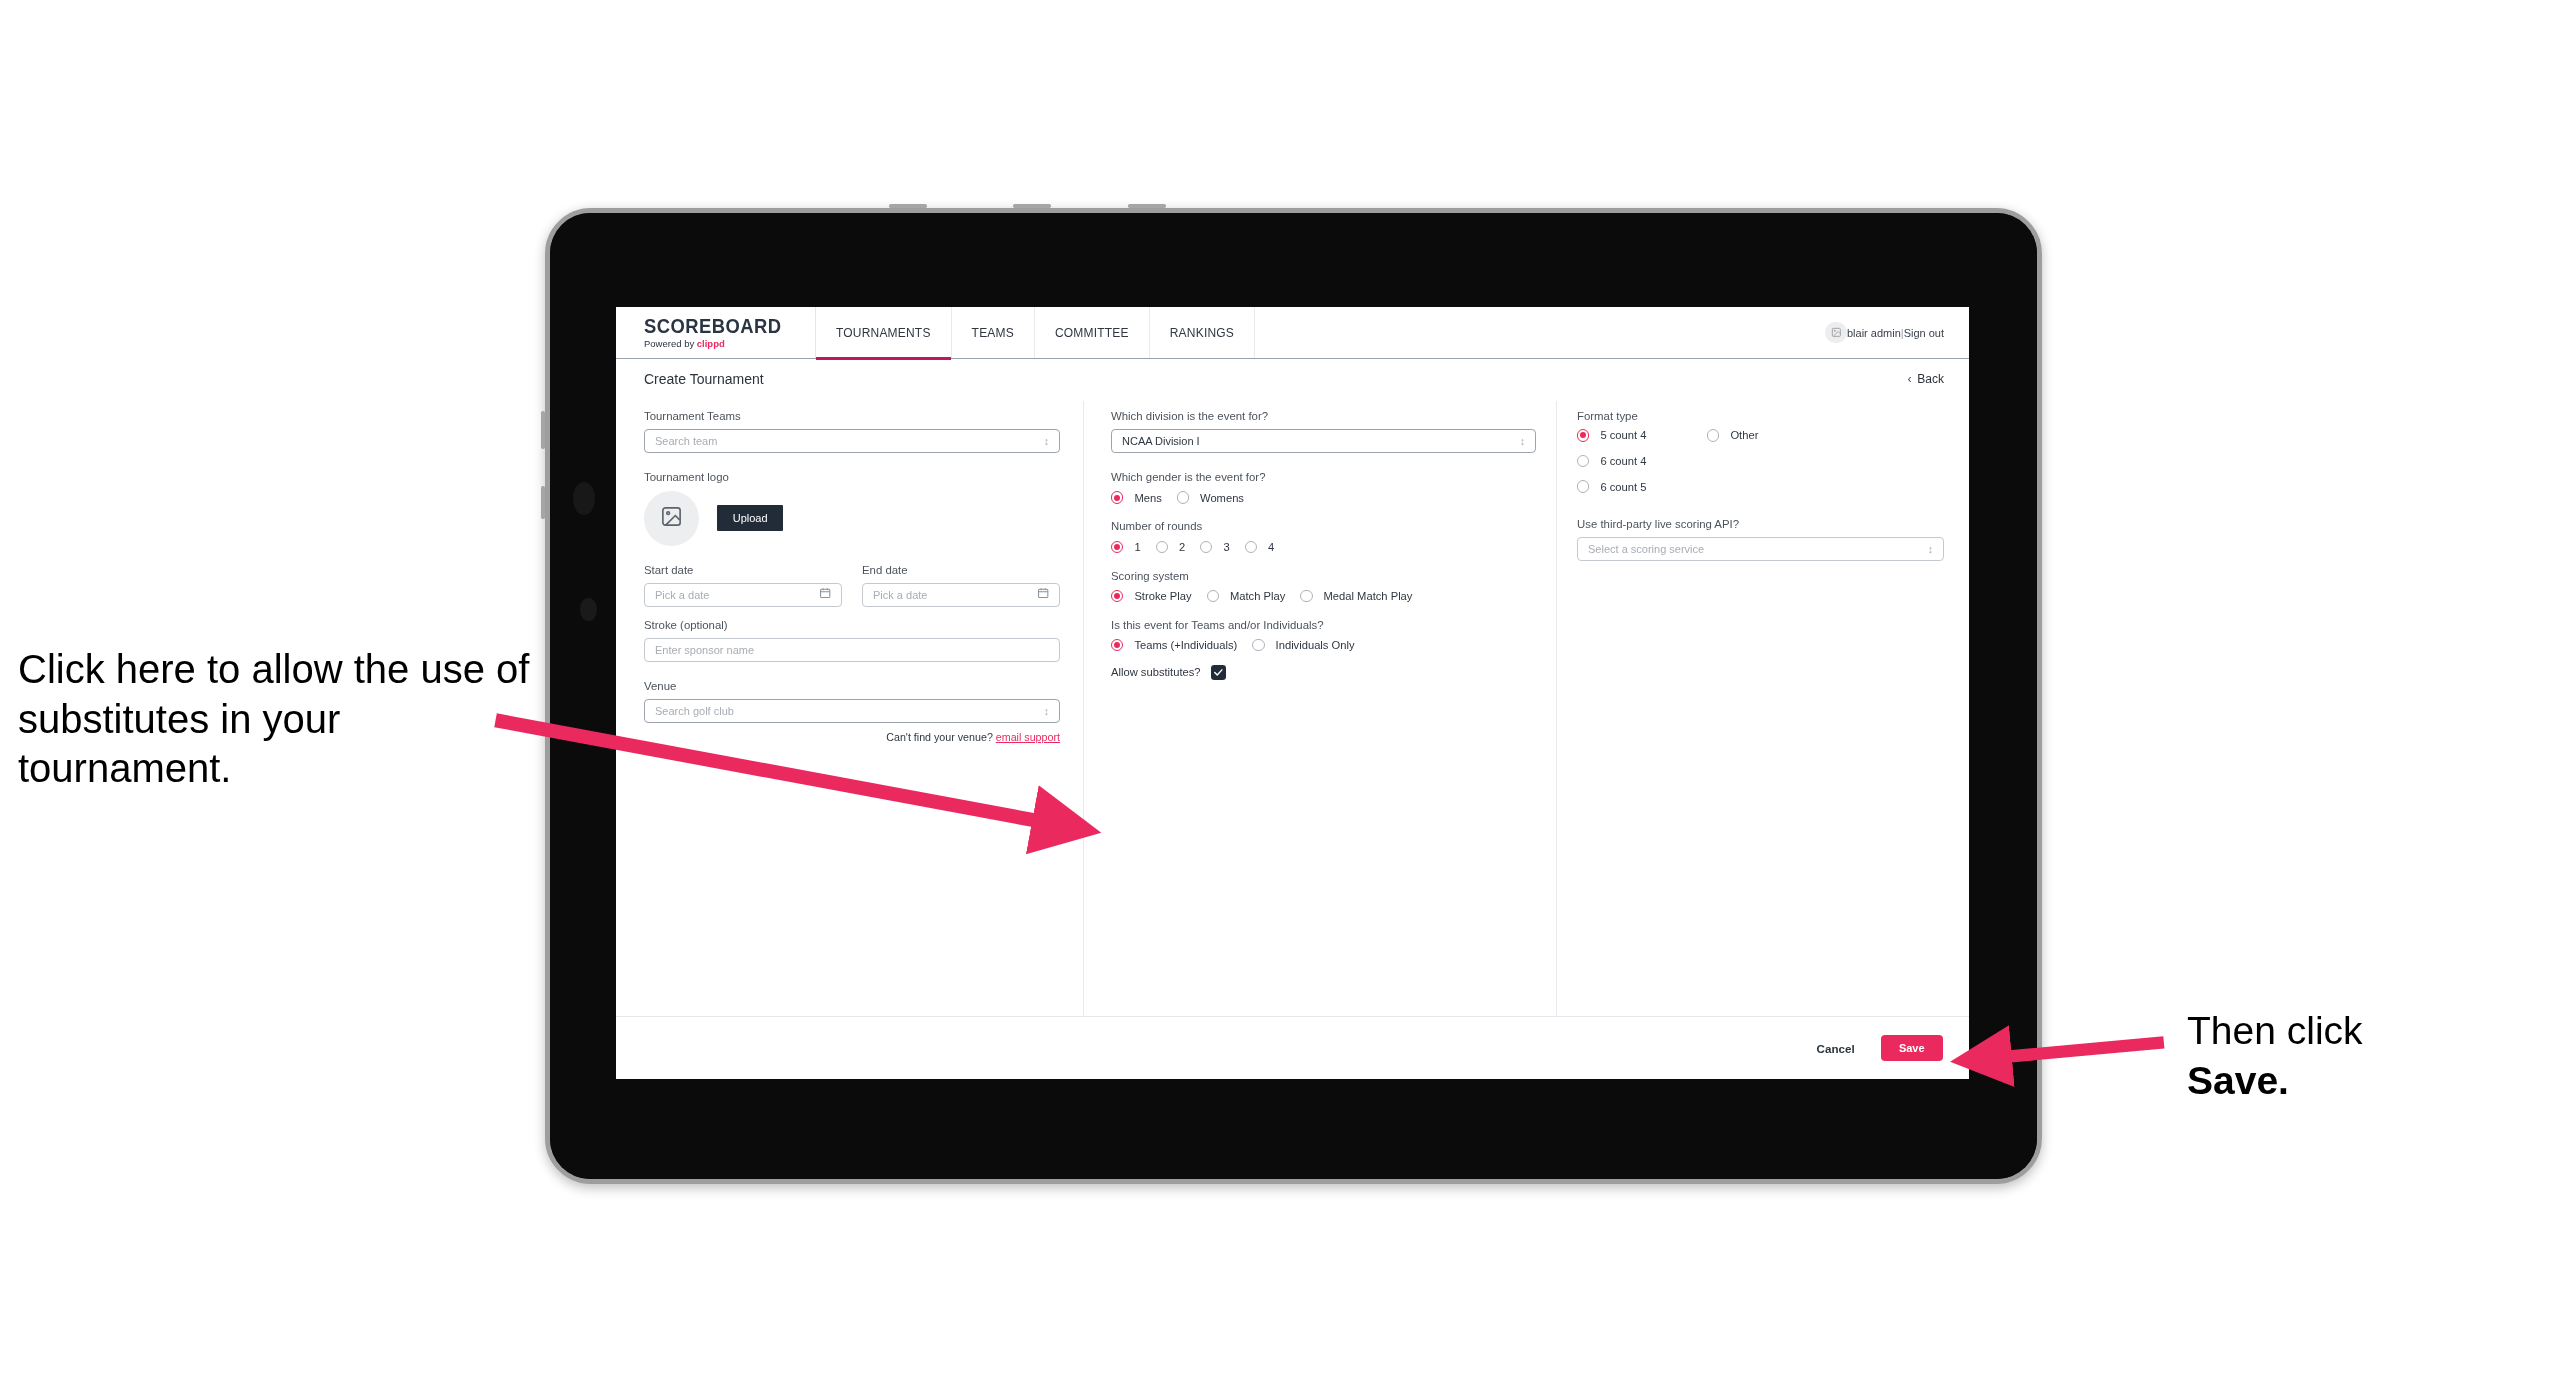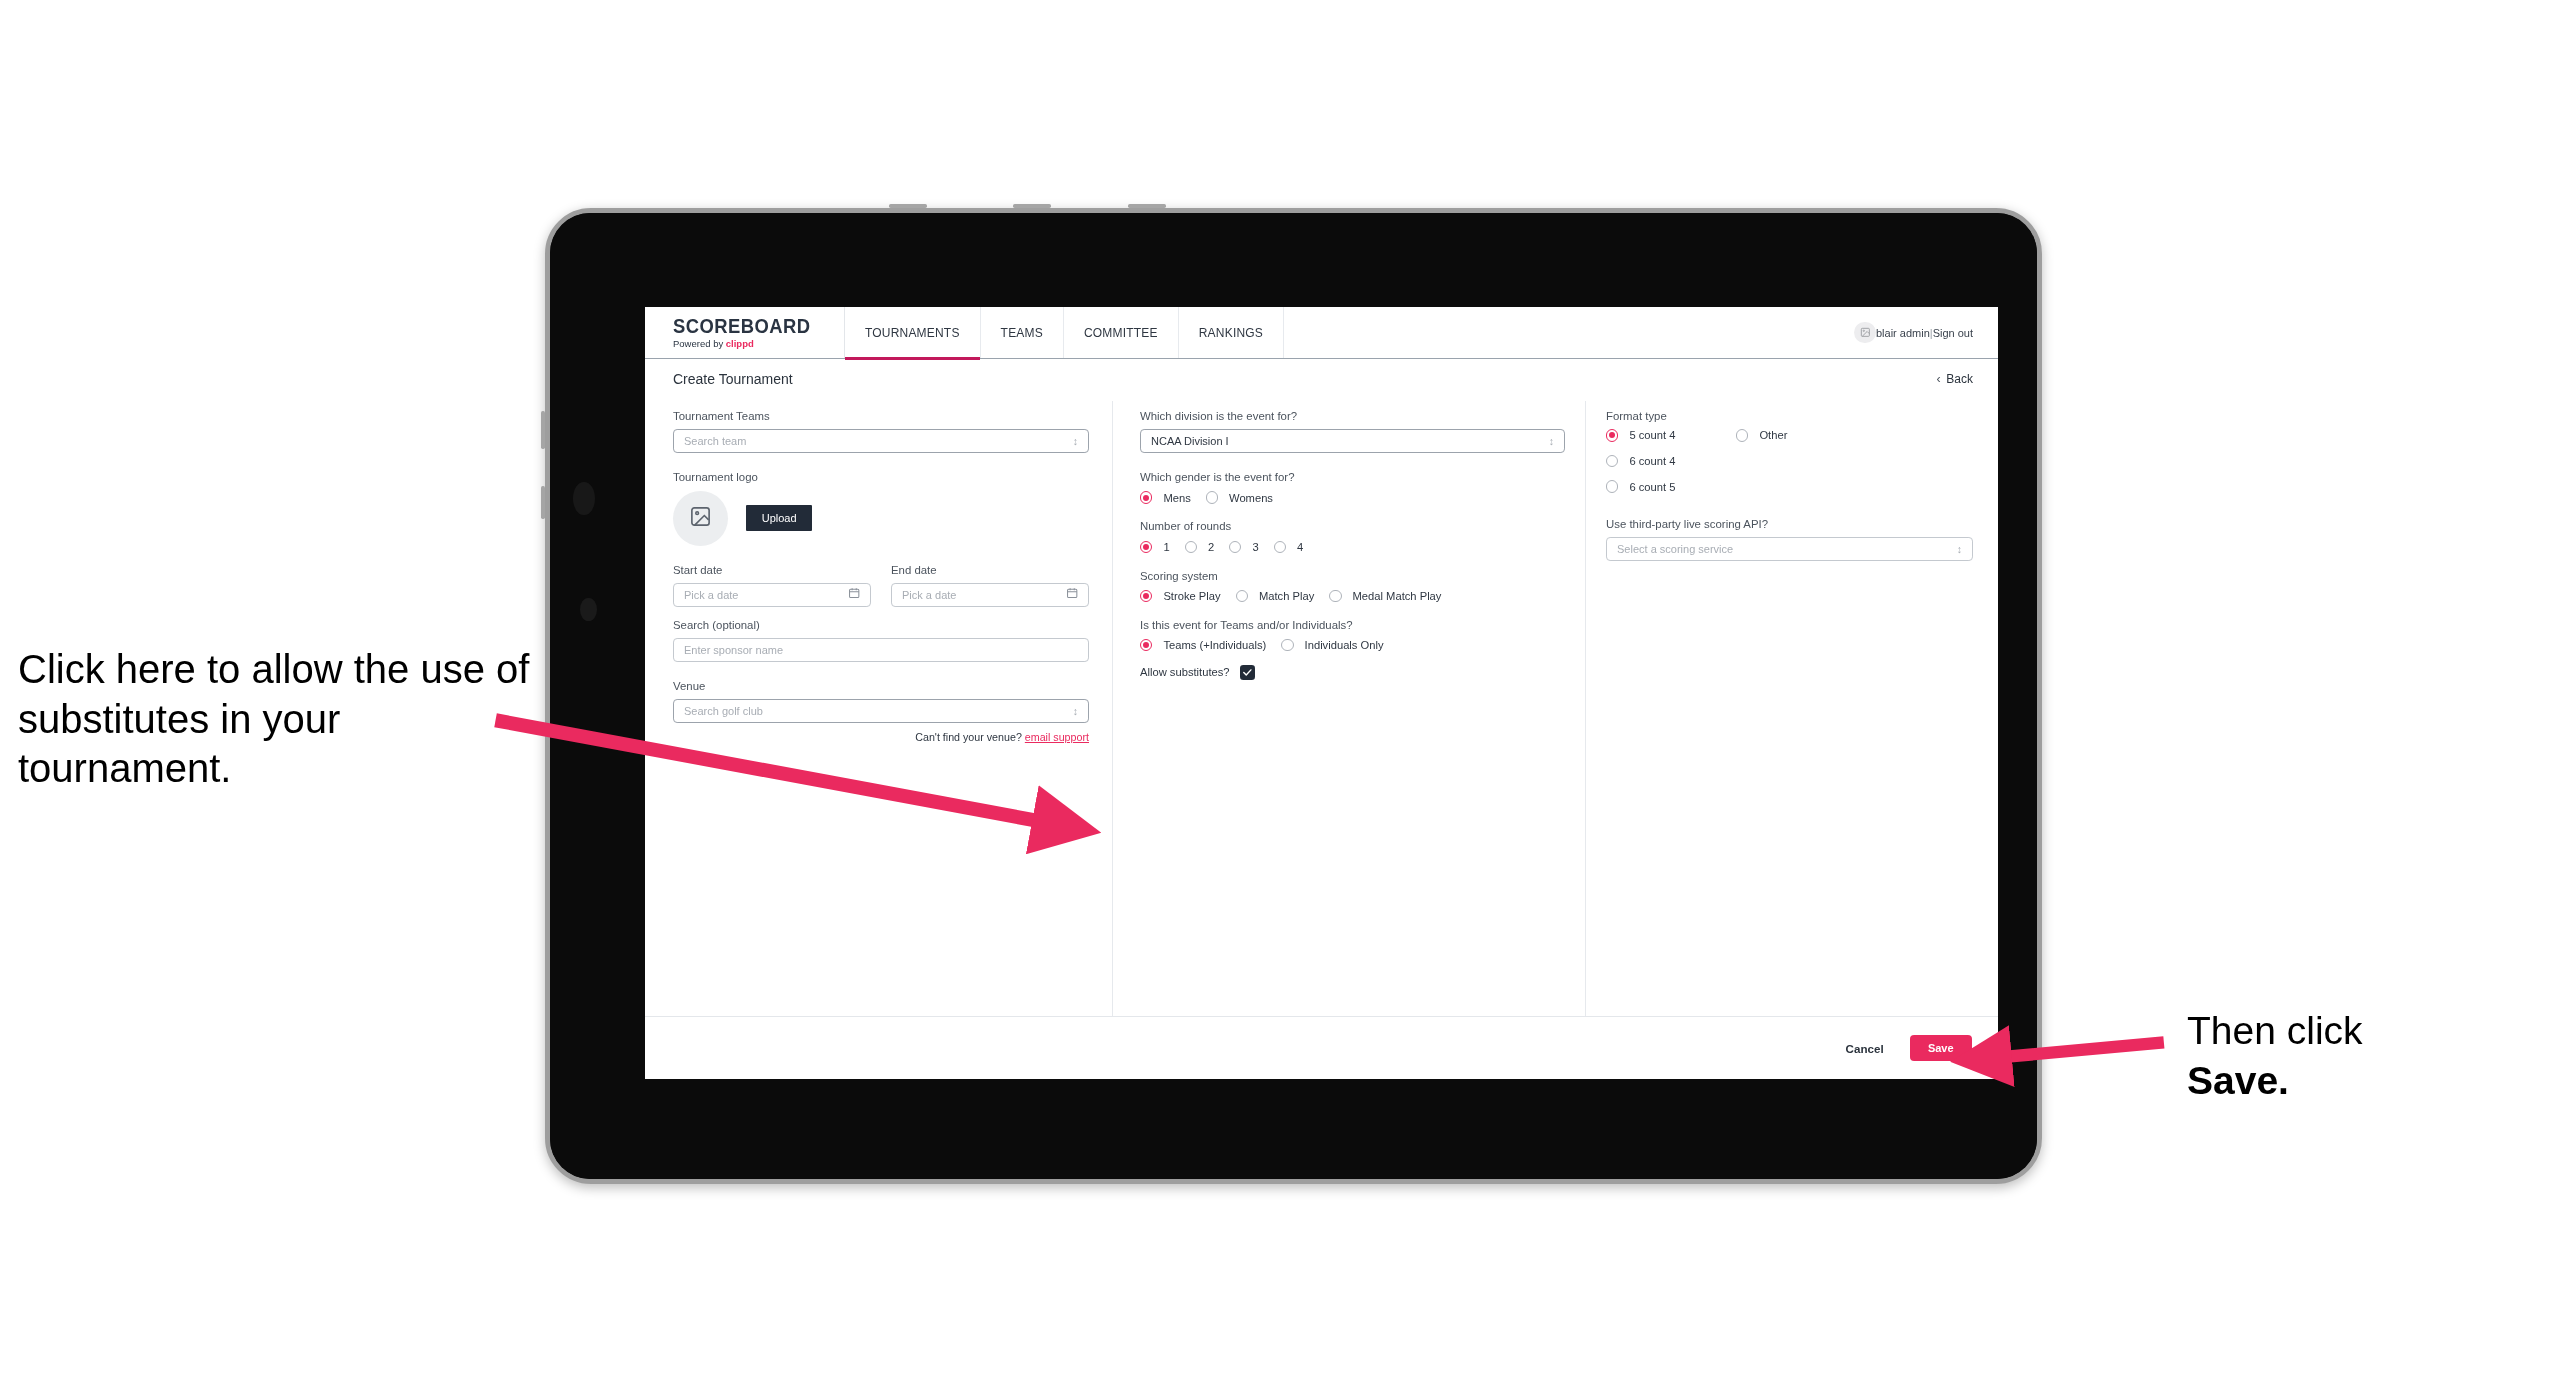--- a/index.html
+++ b/index.html
@@ -57,21 +57,21 @@
     position: absolute;
     left: 30px; top: 385px;
     width: 16.5px; height: 23px;
     background: #1a1a1a;
     border-radius: 50%;
   }
 
   
   .app {
     position: absolute;
-    left: 645px;
+    left: 616px;
     top: 307px;
     width: 1353px;
     height: 772px;
     background: #ffffff;
     display: flex;
     flex-direction: column;
     overflow: hidden;
   }
 
   
@@ -453,21 +453,21 @@
               <svg width="12.4" height="12.4" viewBox="0 0 24 24" fill="none" stroke="#8b919a" stroke-width="2">
                 <rect x="3" y="4.5" width="18" height="16" rx="2"></rect>
                 <path d="M3 9h18M8 2.5v4M16 2.5v4"></path>
               </svg>
             </span>
           </div>
         </div>
       </div>
 
       <div class="field">
-        <div class="flabel">Search (optional)</div>
+        <div class="flabel">Stroke (optional)</div>
         <div class="inputbox light">
           <span class="ph">Enter sponsor name</span>
         </div>
       </div>
 
       <div class="field" style="margin-bottom:0">
         <div class="flabel">Venue</div>
         <div class="inputbox">
           <span class="ph">Search golf club</span>
           <span class="spin">↕</span>

